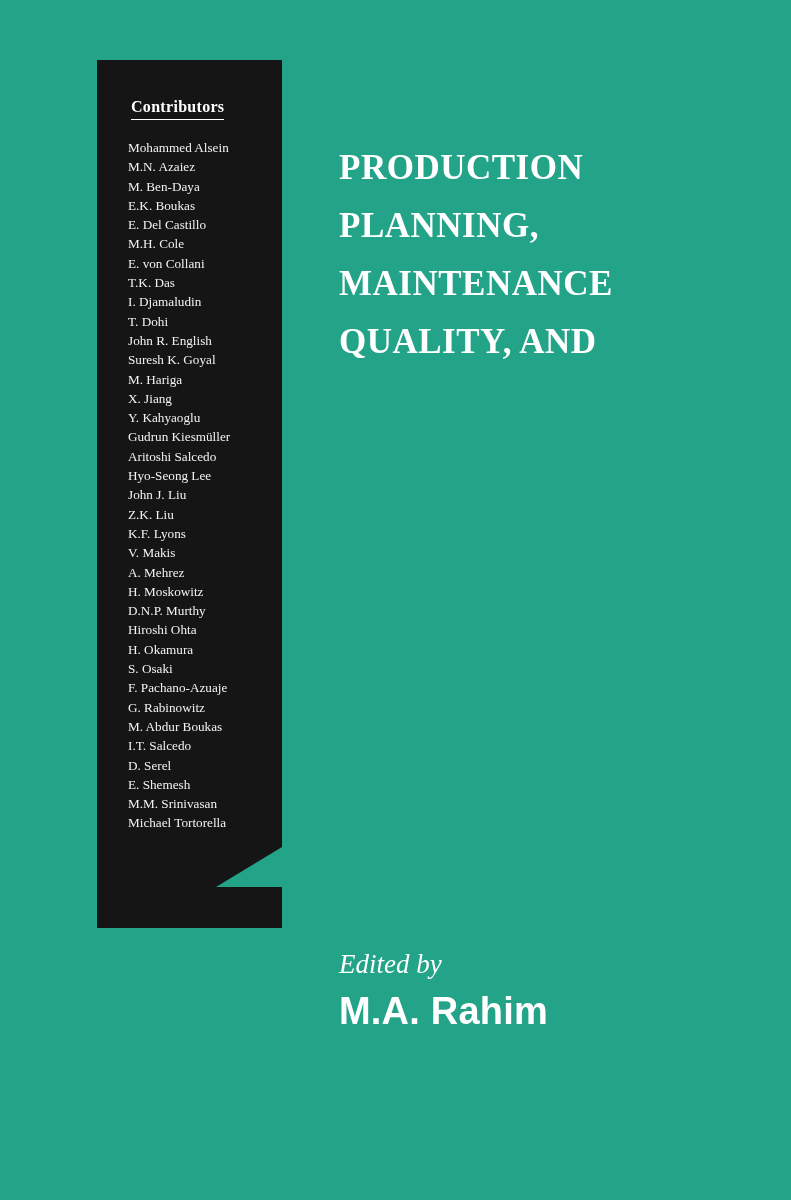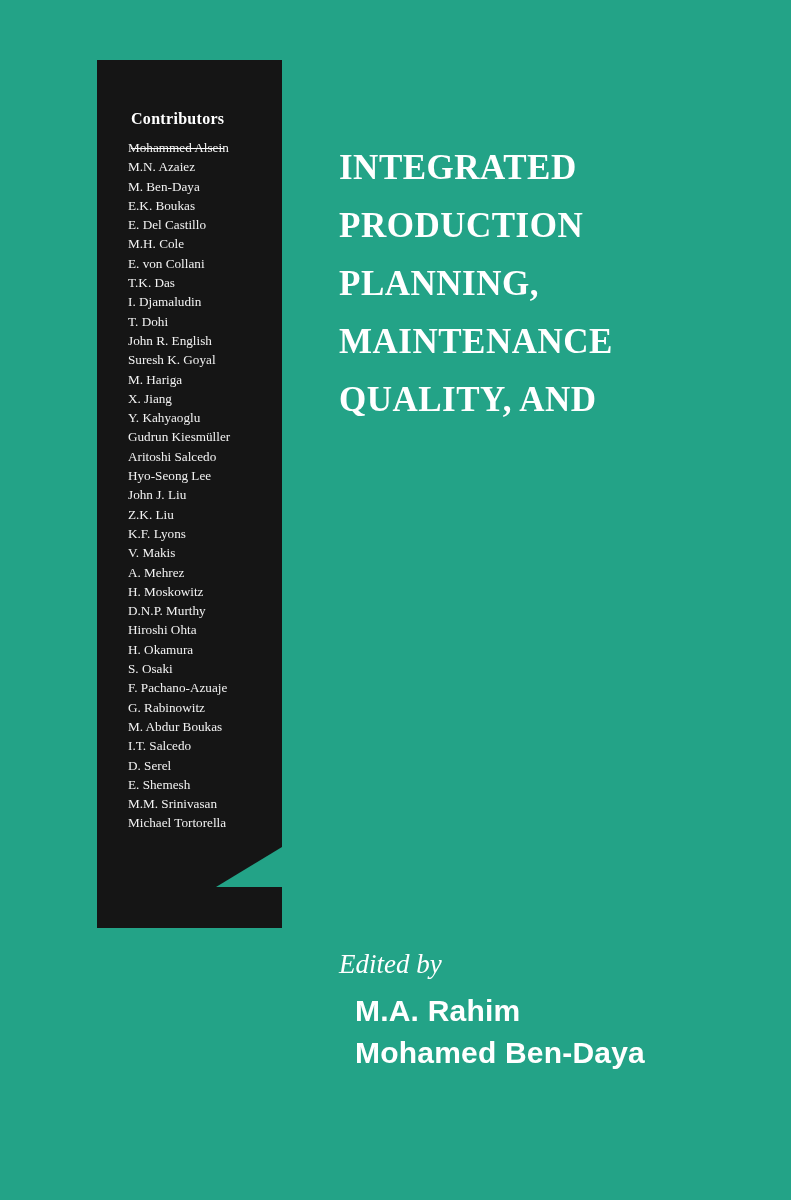--- a/index.html
+++ b/index.html
@@ -31,28 +31,28 @@
     left: 216px;
     top: 847px;
     width: 0;
     height: 0;
     border-left: 66px solid #151515;
     border-bottom: 40px solid #23a387;
   }
   .contrib-title {
     position: absolute;
     left: 131px;
-    top: 110px;
+    top: 98px;
     font-family: "Liberation Serif", serif;
     font-weight: bold;
     font-size: 16px;
     color: #ffffff;
     letter-spacing: 0.3px;
     border-bottom: 1px solid #ffffff;
-    padding-bottom: 20px;
+    padding-bottom: 3px;
   }
   .contrib-list {
     position: absolute;
     left: 128px;
     top: 138px;
     width: 150px;
     list-style: none;
     margin: 0;
     padding: 0;
   }
@@ -91,26 +91,25 @@
   }
   .editor-names {
     position: absolute;
     left: 339px;
     top: 990px;
     width: 420px;
   }
   .editor-name {
     font-family: "Liberation Sans", sans-serif;
     font-weight: bold;
-    font-size: 30px;
+    font-size: 38px;
     line-height: 42px;
     color: #ffffff;
     letter-spacing: 0.2px;
     white-space: nowrap;
-    margin-left: 16px;
   }
 </style>
 </head>
 <body>
 
 <div class="cover">
 
   <div class="contrib-panel"></div>
   <div class="contrib-notch"></div>
 
@@ -149,27 +148,25 @@
     <li>G. Rabinowitz</li>
     <li>M. Abdur Boukas</li>
     <li>I.T. Salcedo</li>
     <li>D. Serel</li>
     <li>E. Shemesh</li>
     <li>M.M. Srinivasan</li>
     <li>Michael Tortorella</li>
   </ul>
 
   <div class="title-block">
-    <div class="title-line">INTEGRATED</div>
     <div class="title-line">PRODUCTION</div>
     <div class="title-line">PLANNING,</div>
     <div class="title-line">MAINTENANCE</div>
     <div class="title-line">QUALITY, AND</div>
   </div>
 
   <div class="edited-by">Edited by</div>
 
   <div class="editor-names">
     <div class="editor-name">M.A. Rahim</div>
-    <div class="editor-name">Mohamed Ben-Daya</div>
   </div>
 
 </div>
 
 </body></html>

